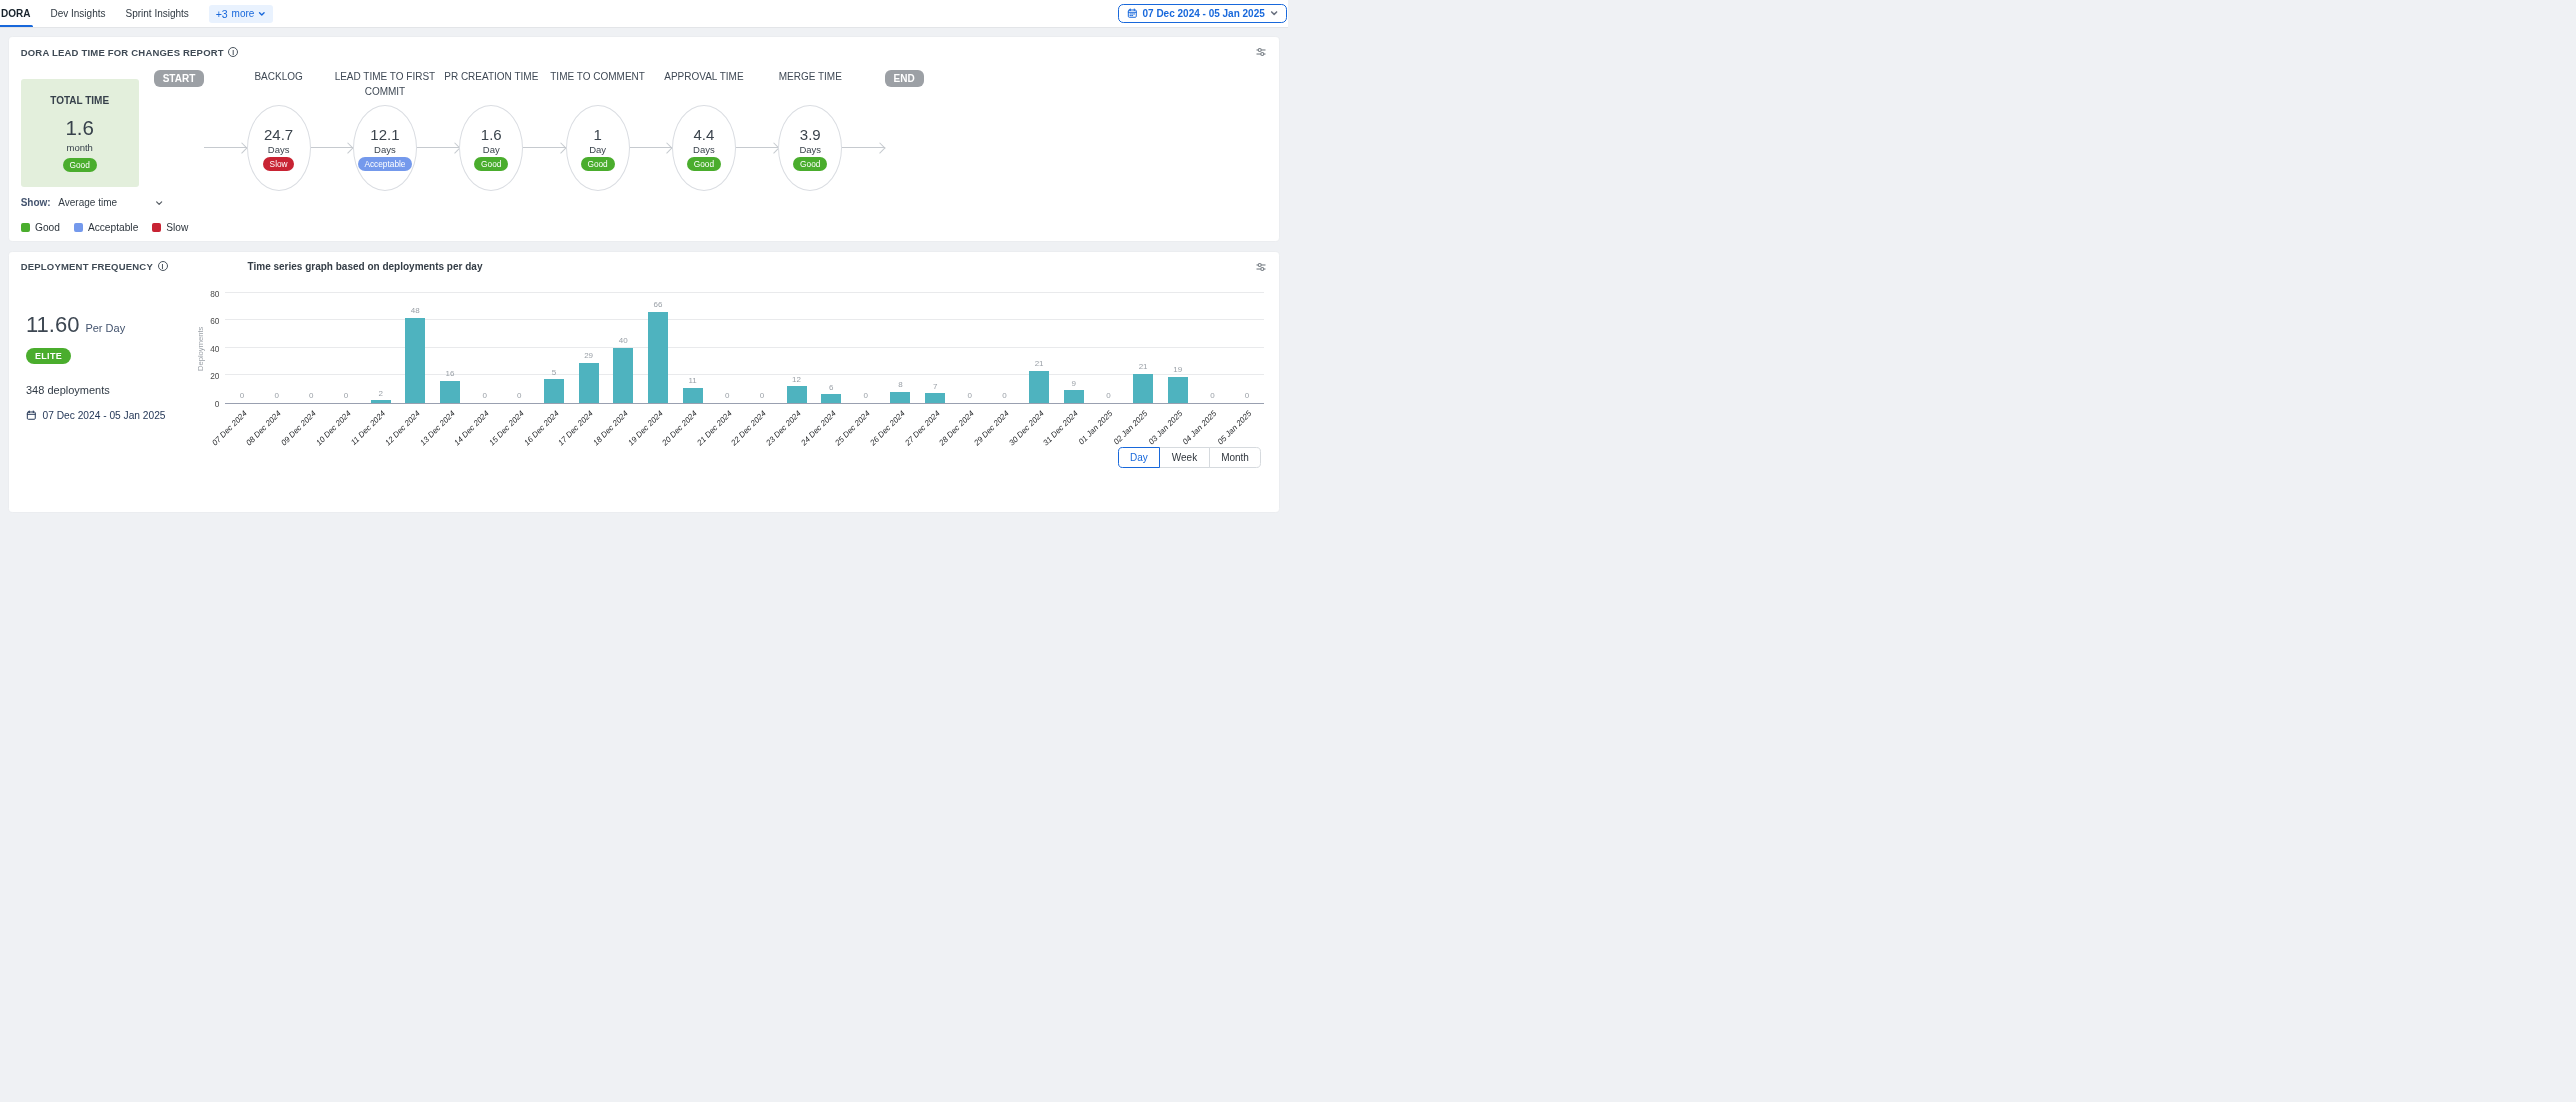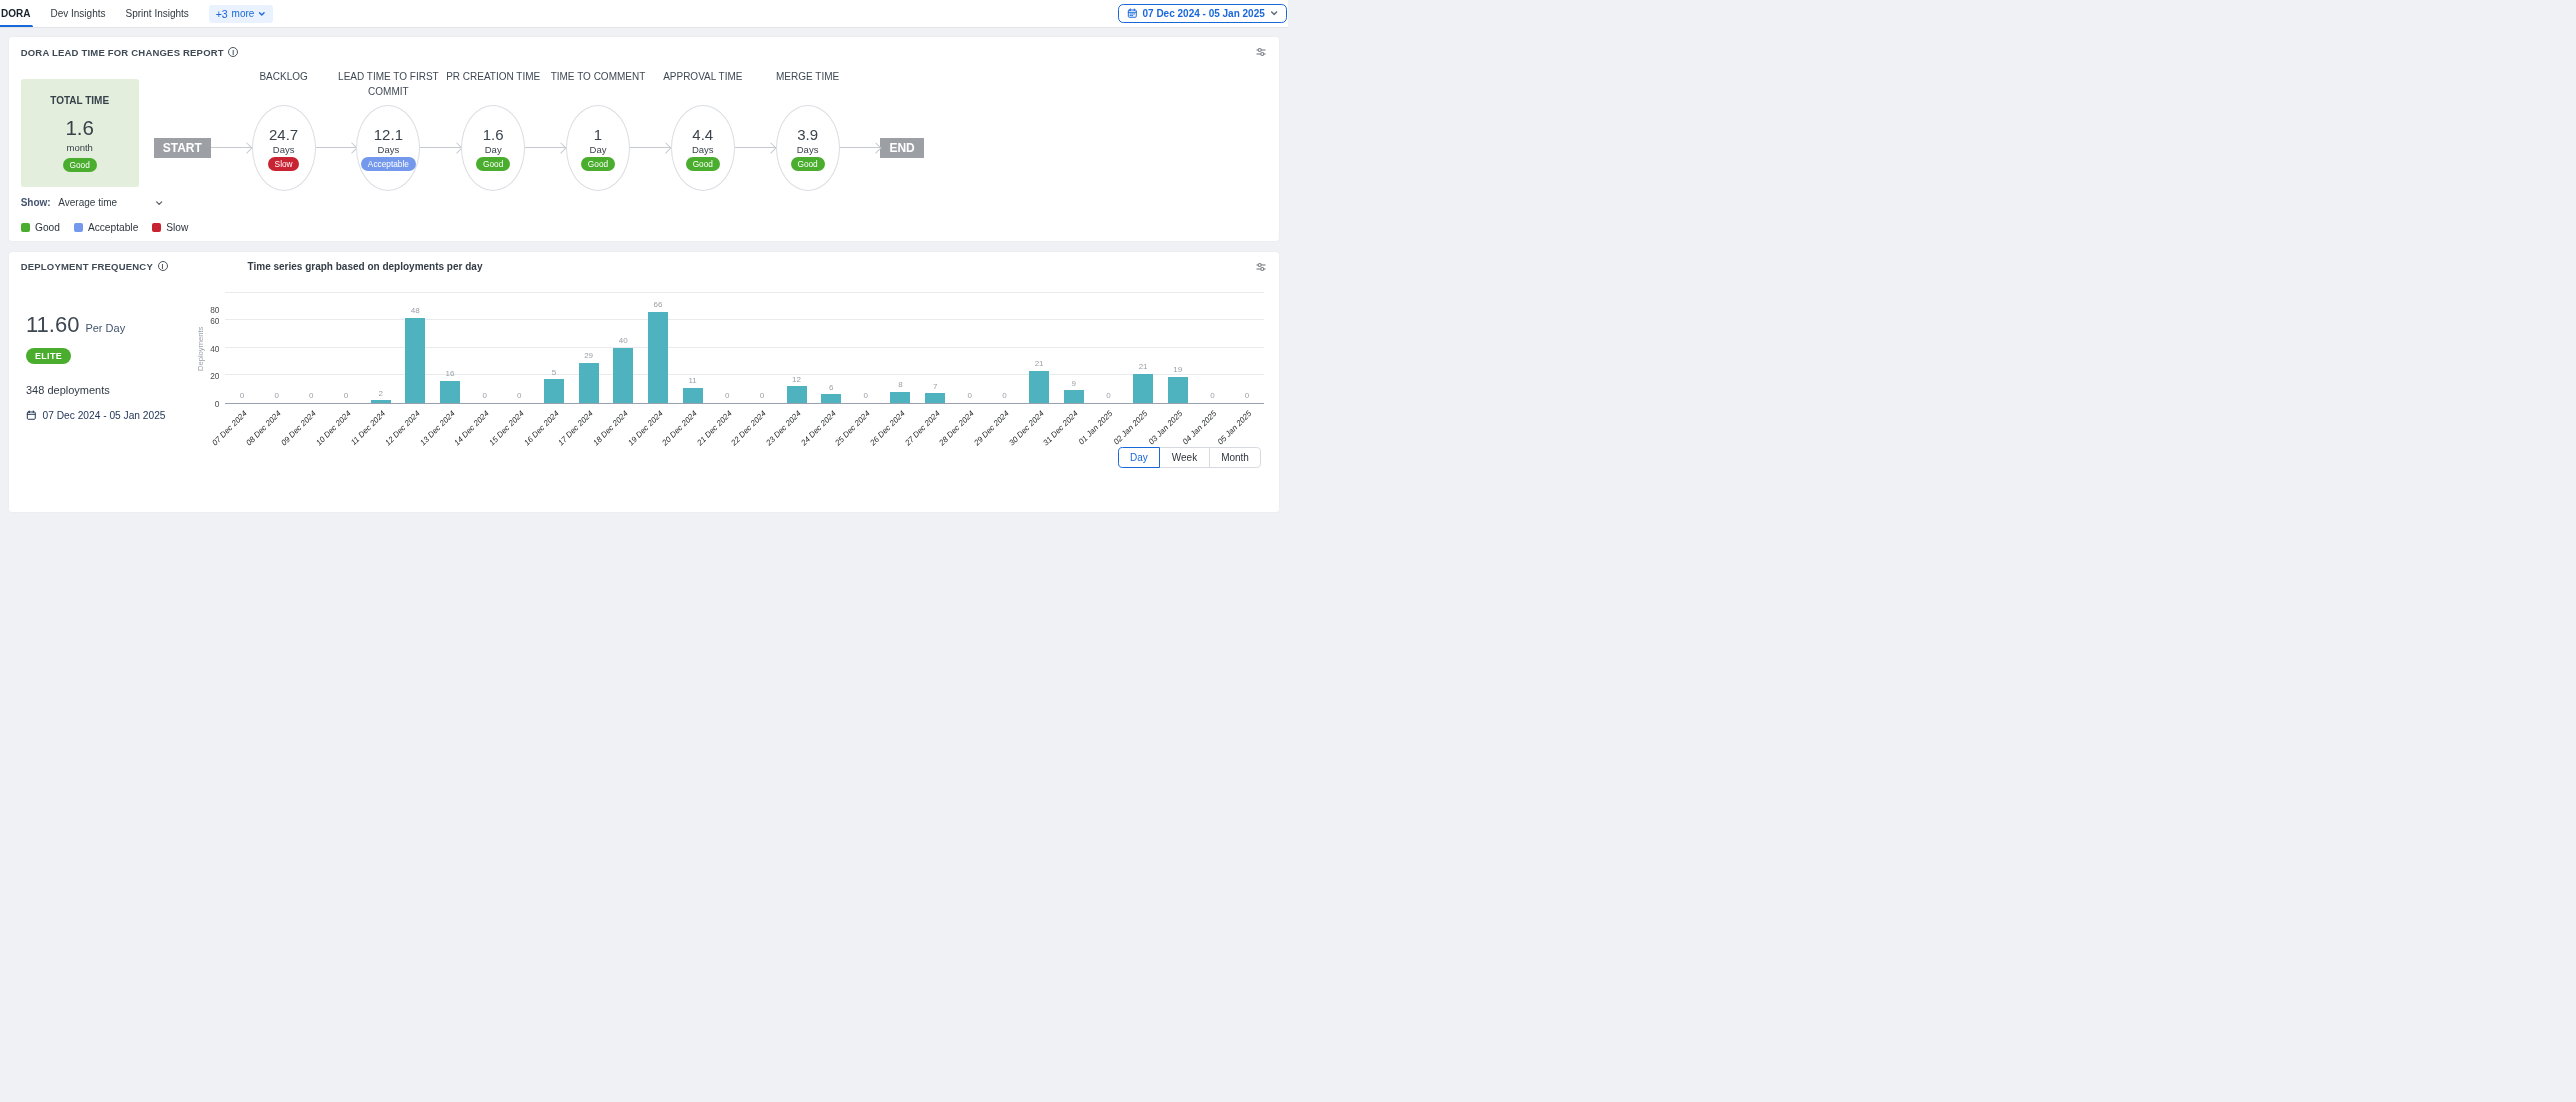--- a/index.html
+++ b/index.html
@@ -137,25 +137,24 @@
   .flow {
     display:flex;
     align-items:flex-start;
     margin-left:15px;
     margin-top:12px;
     width:770px;
   }
   .pill {
     background:#9ca0a5;
     color:#fff;
-    font-size:12px;
+    font-size:10px;
     font-weight:700;
-    border-radius:0;
+    border-radius:6px;
     padding:3px 9px;
-    margin-top:68px;
     white-space:nowrap;
   }
   .stage {
     position:relative;
     width:64px;
     display:flex;
     flex-direction:column;
     align-items:center;
     flex:none;
   }
@@ -550,21 +549,21 @@
     </div>
 
     <div class="chart-col">
       <div class="chart-wrap">
         <div class="ylab">Deployments</div>
         <div class="yticks" id="yticks">
             <div class="ytick" style="bottom: 0px;">0</div>
             <div class="ytick" style="bottom: 27.5px;">20</div>
             <div class="ytick" style="bottom: 55px;">40</div>
             <div class="ytick" style="bottom: 83px;">60</div>
-            <div class="ytick" style="bottom: 94px;">80</div>
+            <div class="ytick" style="bottom: 110px;">80</div>
           </div>
         <div class="plot" id="plot">
             <div class="gridline" style="bottom: 110px;"></div>
             <div class="gridline" style="bottom: 83px;"></div>
             <div class="gridline" style="bottom: 55px;"></div>
             <div class="gridline" style="bottom: 27.5px;"></div>
           <div class="bars" id="bars">
               <div class="slot">
                 <div class="bar-val">0</div>
                 <div class="bar" style="height: 0px; background: rgb(78, 179, 191);"></div>

